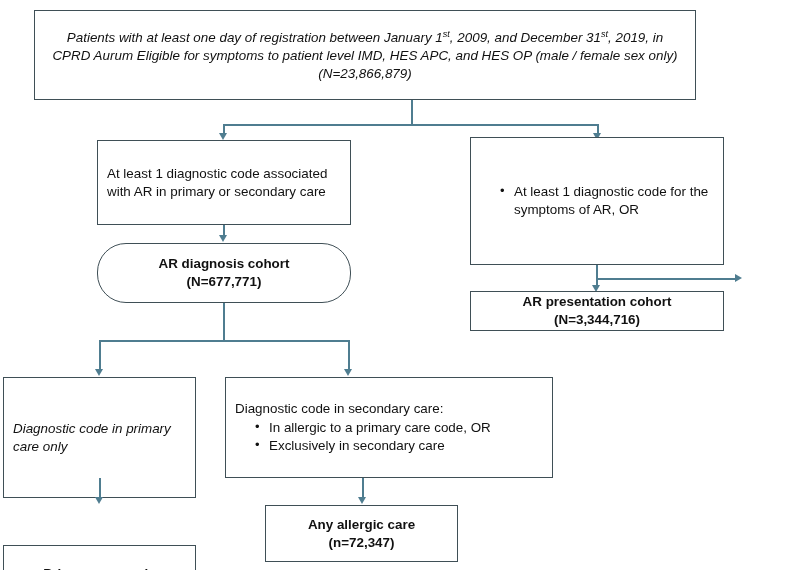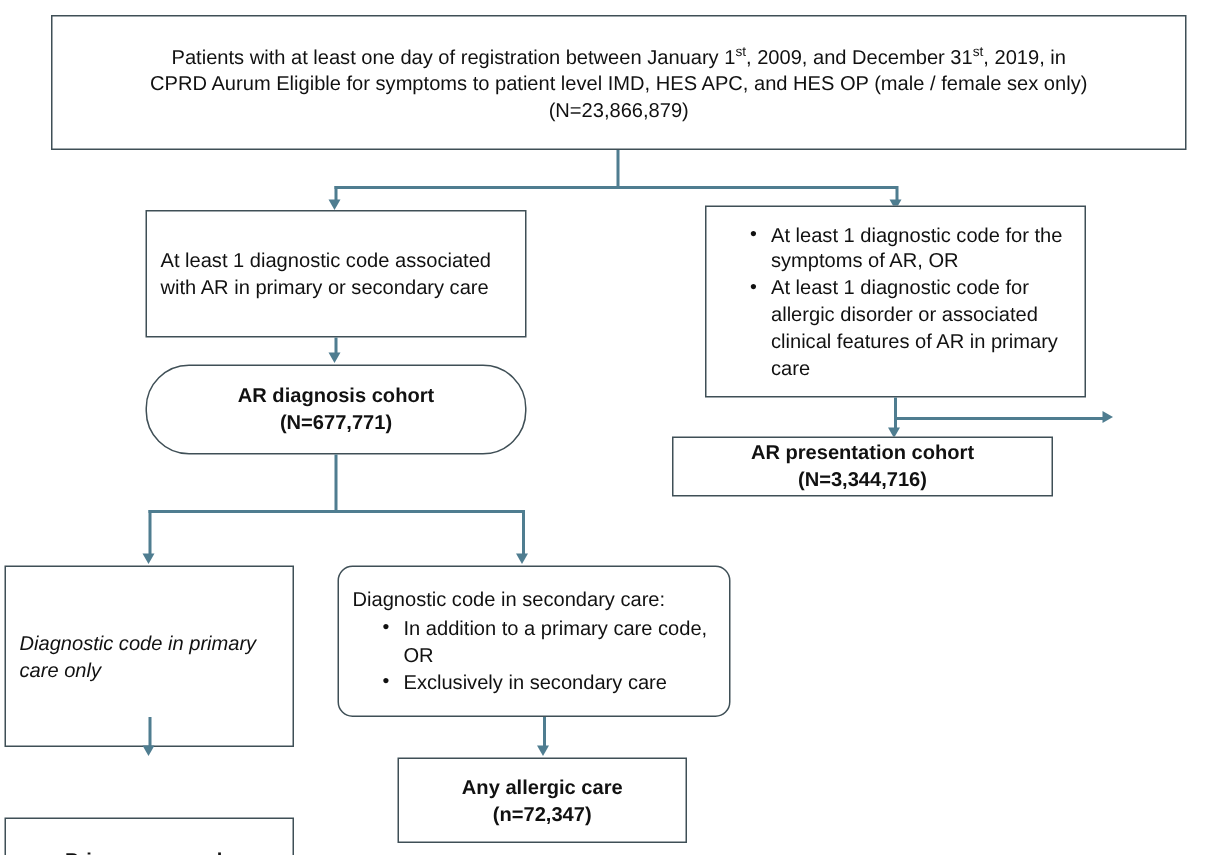--- a/index.html
+++ b/index.html
@@ -81,77 +81,76 @@
     border-bottom: 4.5px solid transparent;
     border-left: 7px solid #4f7d90;
   }
   sup { font-size: 0.68em; vertical-align: super; }
 </style>
 </head>
 <body>
 
 <div id="canvas">
 
-  <div class="box center" style="left:34px; top:10px; width:757px; height:90px;">
+  <div class="box center" style="left:34px; top:10px; width:662px; height:90px;font-style:italic;">
     <span class="ln">Patients with at least one day of registration between January 1<sup>st</sup>, 2009, and December 31<sup>st</sup>, 2019, in</span>
     <span class="ln">CPRD Aurum Eligible for symptoms to patient level IMD, HES APC, and HES OP (male / female sex only)</span>
     <span class="ln">(N=23,866,879)</span>
   </div>
 
   <div class="vline" style="left:411px; top:100px; height:24px;"></div>
   <div class="hline" style="left:223px; top:124px; width:375px;"></div>
   <div class="vline" style="left:223px; top:124px; height:10px;"></div>
   <div class="arrowdown" style="left:219px; top:133px;"></div>
   <div class="vline" style="left:597px; top:124px; height:10px;"></div>
   <div class="arrowdown" style="left:593px; top:133px;"></div>
 
   <div class="box left" style="left:97px; top:140px; width:254px; height:85px;">
     <span class="ln">At least 1 diagnostic code associated with AR in primary or secondary care</span>
   </div>
 
   <div class="box left" style="left:470px; top:137px; width:254px; height:128px;">
     <ul class="bullets">
       <li>At least 1 diagnostic code for the symptoms of AR, OR</li>
-      <li>At least 1 diagnostic code for allergic disorder or associated clinical features of AR in primary care</li>
     </ul>
   </div>
 
   <div class="vline" style="left:223px; top:225px; height:11px;"></div>
   <div class="arrowdown" style="left:219px; top:235px;"></div>
 
   <div class="box center bold" style="left:97px; top:243px; width:254px; height:60px;border-radius:29px;">
     <span class="ln">AR diagnosis cohort</span>
     <span class="ln">(N=677,771)</span>
   </div>
 
   <div class="vline" style="left:596px; top:265px; height:22px;"></div>
   <div class="hline" style="left:596px; top:278px; width:140px;"></div>
   <div class="arrowright" style="left:735px; top:274px;"></div>
   <div class="arrowdown" style="left:592px; top:285px;"></div>
 
-  <div class="box center bold" style="left:448px; top:291px; width:254px; height:40px;">
+  <div class="box center bold" style="left:470px; top:291px; width:254px; height:40px;">
     <span class="ln">AR presentation cohort</span>
     <span class="ln">(N=3,344,716)</span>
   </div>
 
   <div class="vline" style="left:223px; top:303px; height:37px;"></div>
   <div class="hline" style="left:99px; top:340px; width:250px;"></div>
   <div class="vline" style="left:99px; top:340px; height:30px;"></div>
   <div class="arrowdown" style="left:95px; top:369px;"></div>
   <div class="vline" style="left:348px; top:340px; height:30px;"></div>
   <div class="arrowdown" style="left:344px; top:369px;"></div>
 
   <div class="box left" style="left:3px; top:377px; width:193px; height:121px;font-style:italic;">
     <span class="ln">Diagnostic code in primary care only</span>
   </div>
 
-  <div class="box left" style="left:225px; top:377px; width:262px; height:101px;border-radius:10px;">
+  <div class="box left" style="left:225px; top:377px; width:328px; height:101px;">
     <span class="lead">Diagnostic code in secondary care:</span>
     <ul class="bullets">
-      <li>In addition to a primary care code, OR</li>
+      <li>In allergic to a primary care code, OR</li>
       <li>Exclusively in secondary care</li>
     </ul>
   </div>
 
   <div class="vline" style="left:99px; top:478px; height:20px;"></div>
   <div class="arrowdown" style="left:95px; top:497px;"></div>
   <div class="vline" style="left:362px; top:478px; height:20px;"></div>
   <div class="arrowdown" style="left:358px; top:497px;"></div>
 
   <div class="box center bold" style="left:3px; top:505px; width:193px; height:57px;margin-top:40px;">

